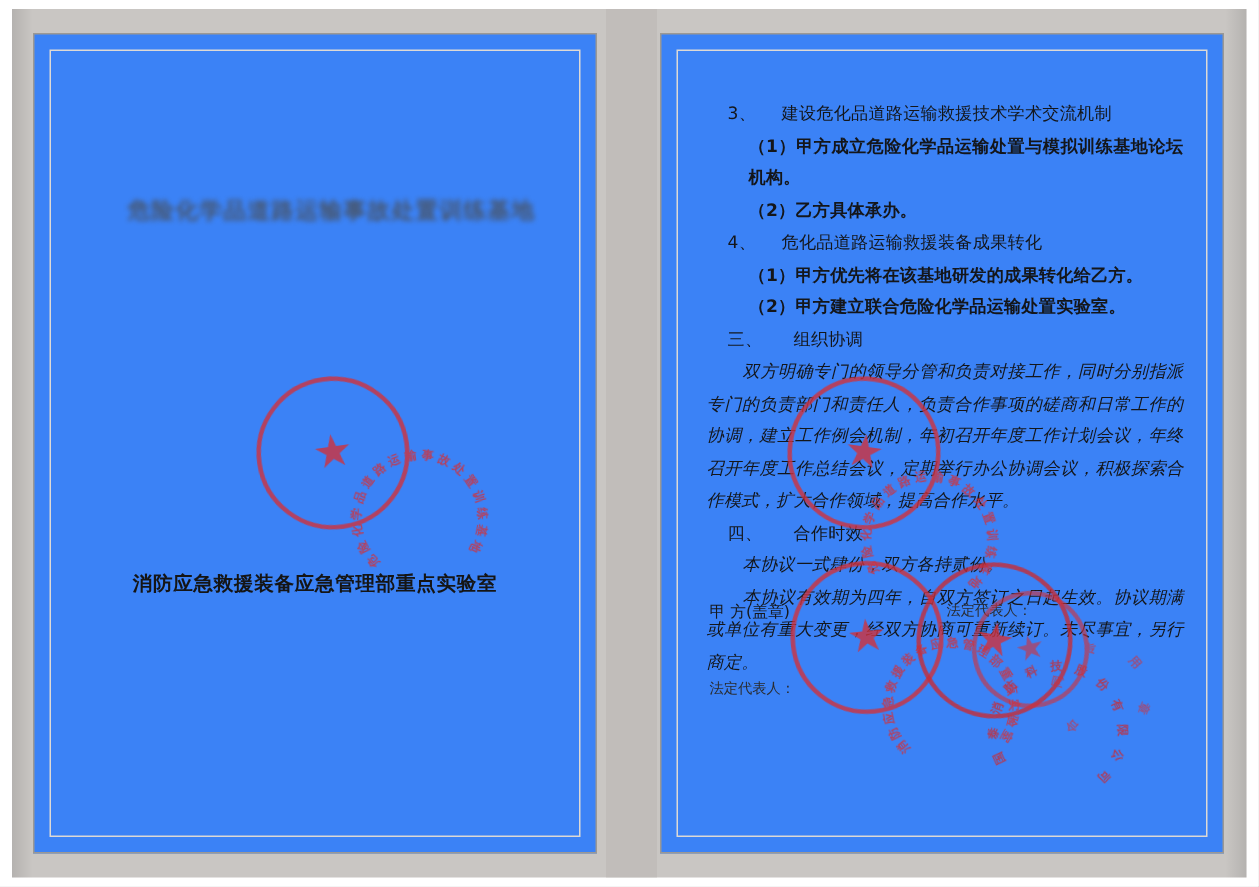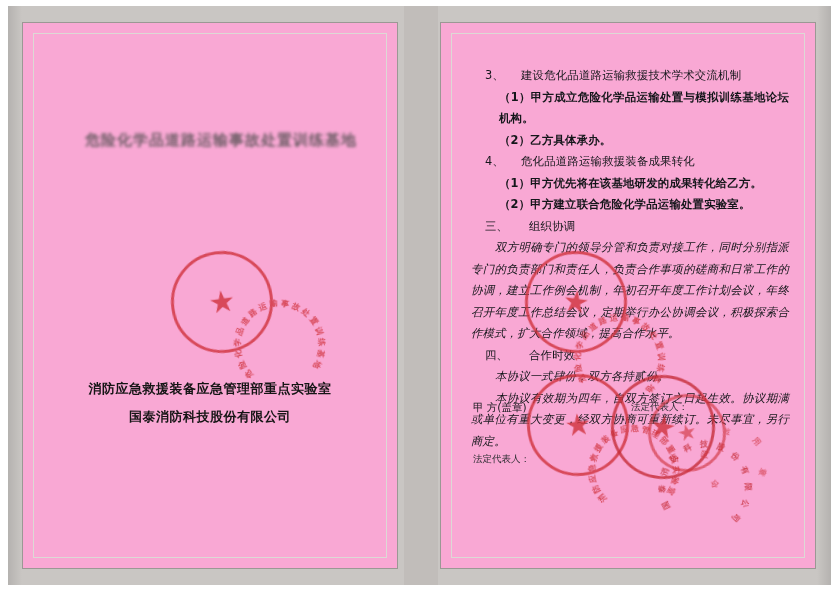--- a/index.html
+++ b/index.html
@@ -35,21 +35,21 @@
     position: absolute;
     left: 404px;
     top: 6px;
     width: 34px;
     height: 579px;
     background: #b9b6b3;
     opacity: .55;
   }
   .leaf {
     position: absolute;
-    background: #f9a8d4;
+    background: #3b82f6;
     border: 1px solid #9b9894;
     box-sizing: border-box;
   }
   .leaf-left {
     left: 22px;
     top: 22px;
     width: 376px;
     height: 547px;
   }
   .leaf-right {
@@ -234,21 +234,20 @@
   <div class="gutter"></div>
 
   <div class="leaf leaf-left">
     <div class="leaf-inner-border"></div>
 
     <div class="cover-title-masked">危险化学品道路运输事故处置训练基地</div>
 
 
     <div class="cover-org1">消防应急救援装备应急管理部重点实验室</div>
 
-    <div class="cover-org2">国泰消防科技股份有限公司</div>
   </div>
 
   <div class="leaf leaf-right">
     <div class="leaf-inner-border"></div>
 
     <div class="content">
       <p class="lvl1">
         <span class="lvl1-num">3、</span><span>建设危化品道路运输救援技术学术交流机制</span>
       </p>
       <p class="lvl2">（1）甲方成立危险化学品运输处置与模拟训练基地论坛机构。</p>

